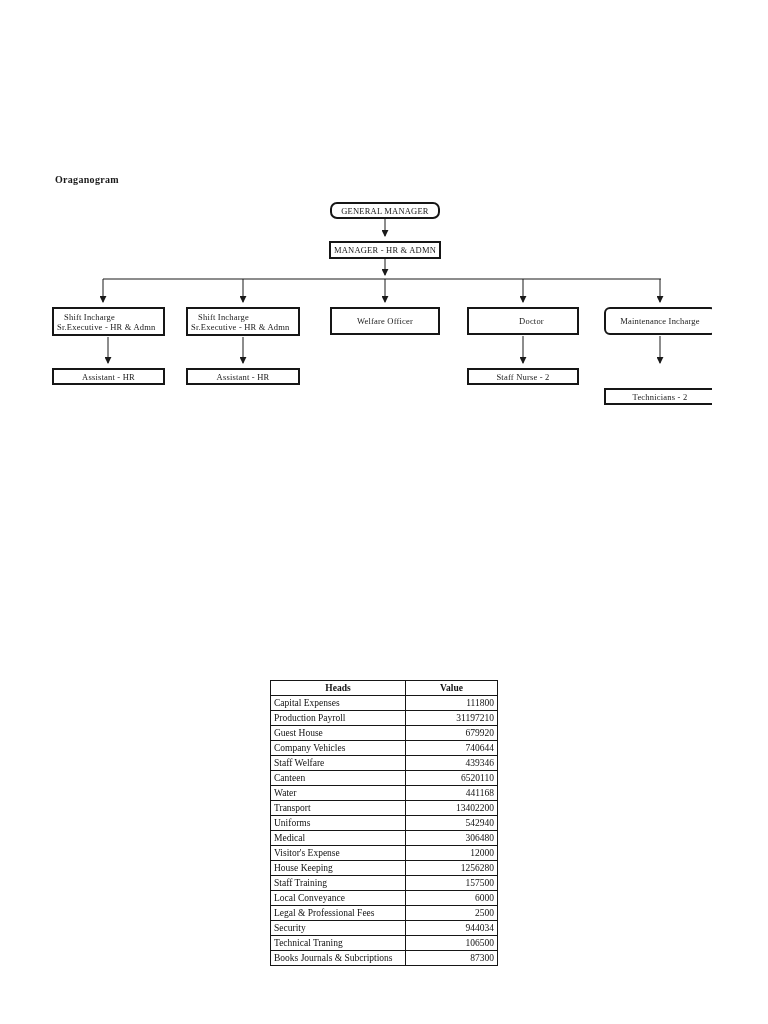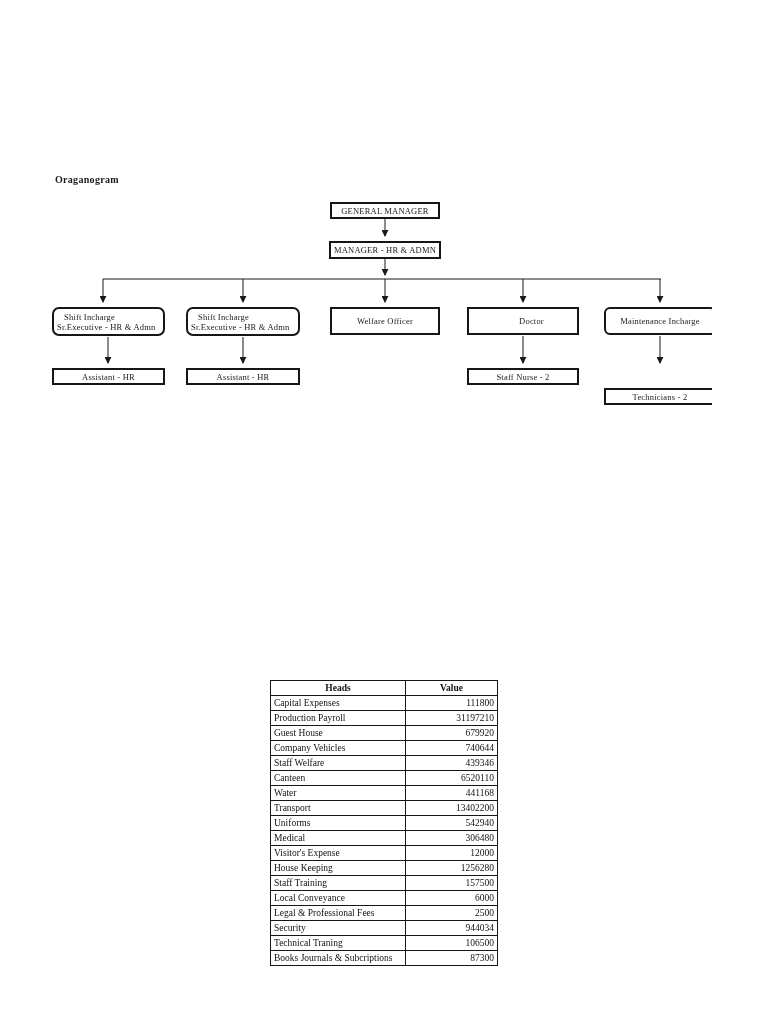--- a/index.html
+++ b/index.html
@@ -43,25 +43,24 @@
     line-height: 10px;
     letter-spacing: 0.2px;
     white-space: nowrap;
   }
   .node.two-line {
     flex-direction: column;
     align-items: flex-start;
     justify-content: center;
     text-align: left;
     padding-left: 3px;
-    border-radius: 7px;
   }
   .node.two-line .l1 { text-indent: 7px; }
   
-  .n-gm      { left: 330px; top: 202px; width: 110px; height: 17px; }
+  .n-gm      { left: 330px; top: 202px; width: 110px; height: 17px; border-radius: 7px; }
   .n-mgr     { left: 329px; top: 241px; width: 112px; height: 18px; }
   .n-shift1  { left: 52px;  top: 307px; width: 113px; height: 29px; }
   .n-shift2  { left: 186px; top: 307px; width: 114px; height: 29px; }
   .n-welfare { left: 330px; top: 307px; width: 110px; height: 28px; }
   .n-doctor  { left: 467px; top: 307px; width: 112px; height: 28px; padding-left: 17px; }
   .n-maint   { left: 604px; top: 307px; width: 112px; height: 28px; border-radius: 6px; }
   .n-asst1   { left: 52px;  top: 368px; width: 113px; height: 17px; }
   .n-asst2   { left: 186px; top: 368px; width: 114px; height: 17px; }
   .n-nurse   { left: 467px; top: 368px; width: 112px; height: 17px; }
   .n-tech    { left: 604px; top: 388px; width: 112px; height: 17px; }

